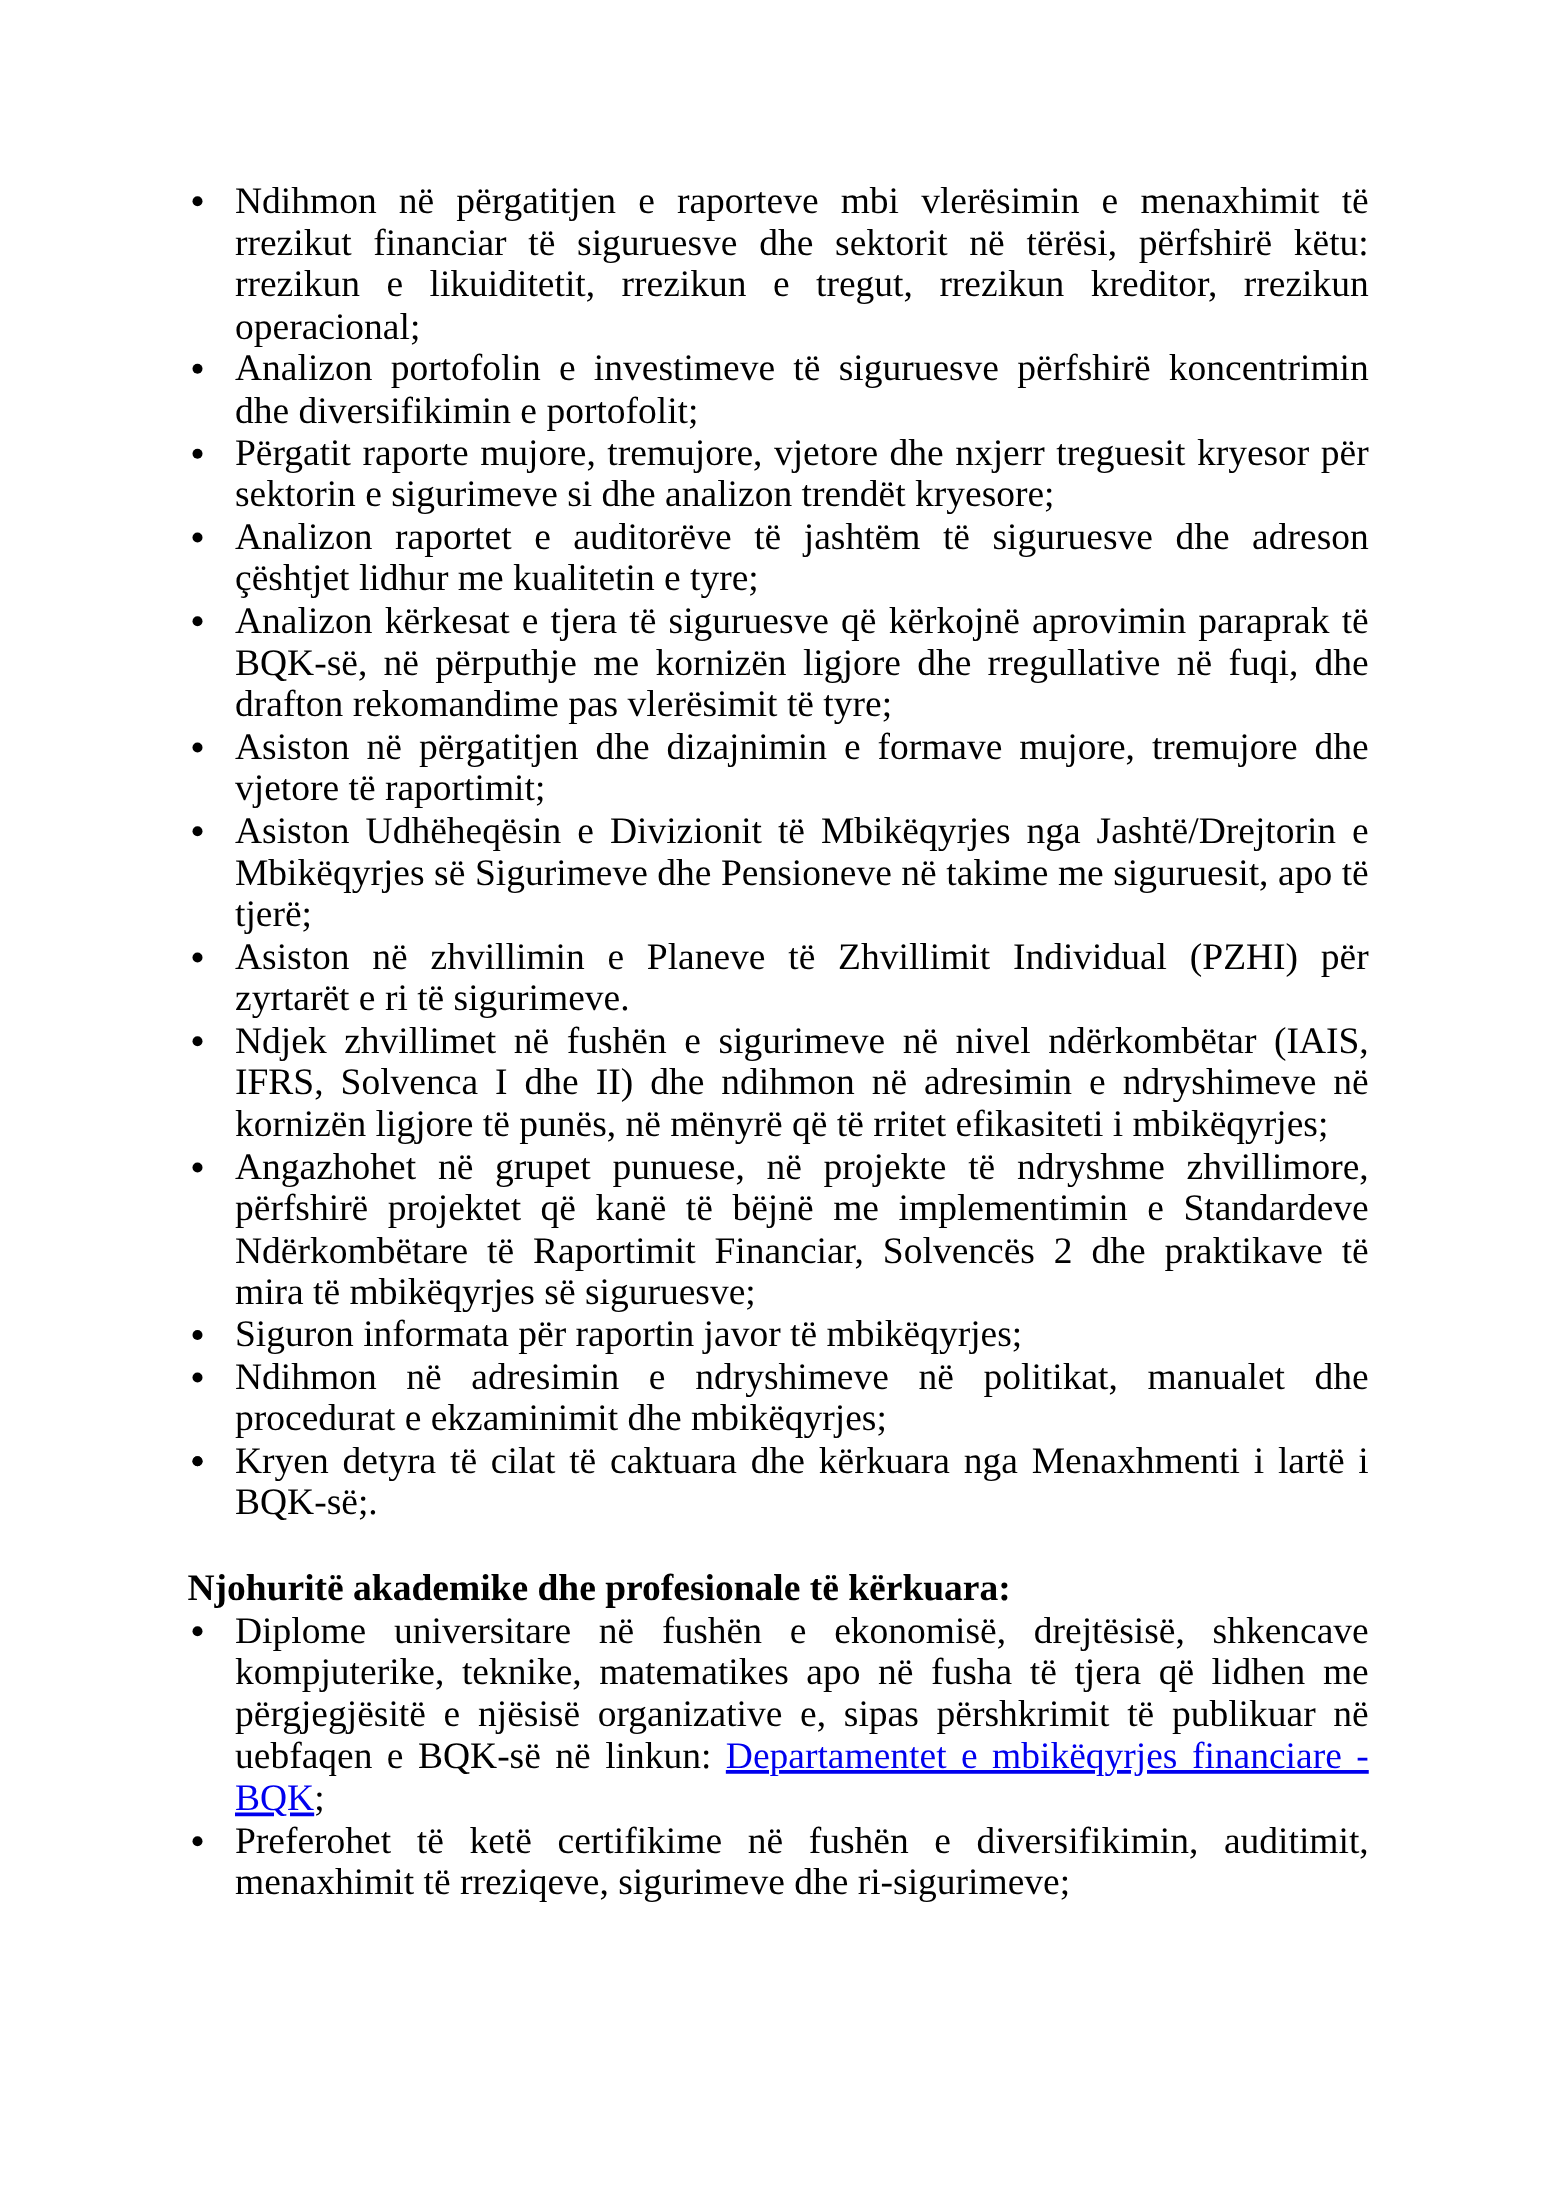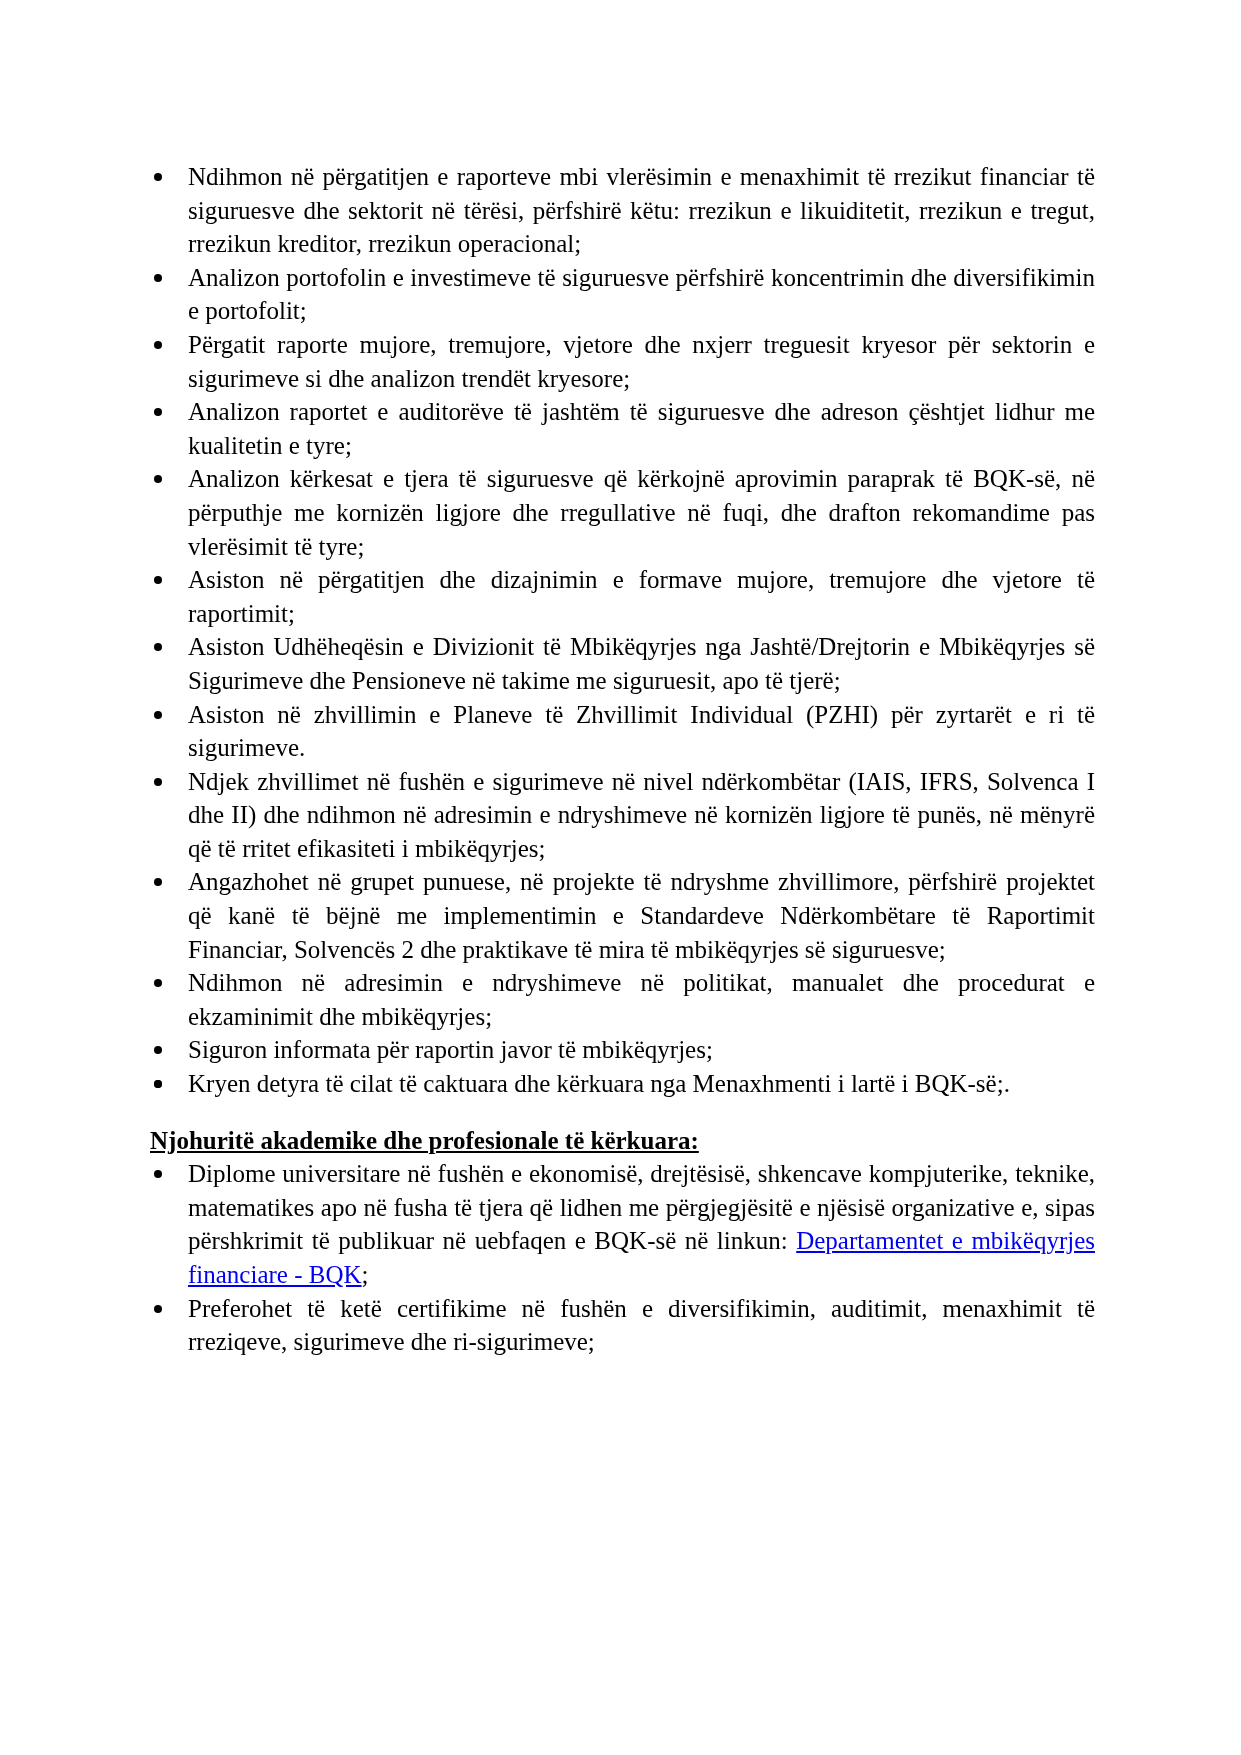--- a/index.html
+++ b/index.html
@@ -1,47 +1,47 @@
 <!DOCTYPE html>
 <html><head>
 <meta charset="utf-8">
 <style>
   html, body { margin: 0; padding: 0; background: #ffffff; }
   body { width: 1241px; height: 1755px; position: relative; overflow: hidden; }
   .page {
-    position: absolute; left: 150px; top: 160px; width: 945px;
+    position: absolute; left: 150px; top: 144px; width: 945px;
     font-family: "Liberation Serif", "DejaVu Serif", serif;
-    font-size: 25px; line-height: 33.6px; color: #000;
+    font-size: 30px; line-height: 33.6px; color: #000;
   }
   ul.list { list-style: none; margin: 0; padding: 0; }
   ul.list li { position: relative; padding-left: 38px; text-align: justify; }
   ul.list li .bullet {
     position: absolute; left: 4px; top: 13px; width: 8px; height: 8px;
     background: #000; border-radius: 50%;
   }
-  .heading { font-weight: bold; margin-top: 23px; text-decoration: underline; }
+  .heading { font-weight: bold; margin-top: 35px; }
   a.link { color: #0000ee; text-decoration: underline; }
 </style>
 </head>
 <body>
 
 <div class="page">
   <ul class="list">
     <li><span class="bullet"></span><span>Ndihmon në përgatitjen e raporteve mbi vlerësimin e menaxhimit të rrezikut financiar të siguruesve dhe sektorit në tërësi, përfshirë këtu: rrezikun e likuiditetit, rrezikun e tregut, rrezikun kreditor, rrezikun operacional;</span></li>
     <li><span class="bullet"></span><span>Analizon portofolin e investimeve të siguruesve përfshirë koncentrimin dhe diversifikimin e portofolit;</span></li>
     <li><span class="bullet"></span><span>Përgatit raporte mujore, tremujore, vjetore  dhe  nxjerr treguesit kryesor për sektorin e sigurimeve si dhe analizon trendët kryesore;</span></li>
     <li><span class="bullet"></span><span>Analizon raportet e auditorëve të jashtëm të siguruesve dhe adreson çështjet lidhur me kualitetin e tyre;</span></li>
     <li><span class="bullet"></span><span>Analizon kërkesat e tjera të siguruesve që kërkojnë aprovimin paraprak të BQK-së, në përputhje me kornizën ligjore dhe rregullative në fuqi, dhe drafton rekomandime pas vlerësimit të tyre;</span></li>
     <li><span class="bullet"></span><span>Asiston në përgatitjen dhe dizajnimin e formave mujore, tremujore dhe vjetore të raportimit;</span></li>
     <li><span class="bullet"></span><span>Asiston Udhëheqësin e Divizionit të Mbikëqyrjes nga Jashtë/Drejtorin e Mbikëqyrjes së Sigurimeve dhe Pensioneve në takime me siguruesit, apo të tjerë;</span></li>
     <li><span class="bullet"></span><span>Asiston në zhvillimin e Planeve të Zhvillimit Individual (PZHI) për zyrtarët e ri të sigurimeve.</span></li>
     <li><span class="bullet"></span><span>Ndjek zhvillimet në fushën e sigurimeve në nivel ndërkombëtar (IAIS, IFRS, Solvenca I dhe II) dhe ndihmon në adresimin e ndryshimeve në kornizën ligjore të punës, në mënyrë që të rritet efikasiteti i mbikëqyrjes;</span></li>
     <li><span class="bullet"></span><span>Angazhohet në grupet punuese, në projekte të ndryshme zhvillimore, përfshirë projektet që kanë të bëjnë me implementimin e Standardeve Ndërkombëtare të Raportimit Financiar, Solvencës 2 dhe praktikave të mira të mbikëqyrjes së siguruesve;</span></li>
+    <li><span class="bullet"></span><span>Siguron informata për raportin javor të mbikëqyrjes;</span></li>
     <li><span class="bullet"></span><span>Ndihmon në adresimin e ndryshimeve në politikat, manualet dhe procedurat e ekzaminimit dhe mbikëqyrjes;</span></li>
-    <li><span class="bullet"></span><span>Siguron informata për raportin javor të mbikëqyrjes;</span></li>
     <li><span class="bullet"></span></li>
     <li><span class="bullet"></span><span>Kryen detyra të cilat të caktuara dhe kërkuara nga Menaxhmenti i lartë i BQK-së;.</span></li>
   </ul>
 
   <div class="heading">Njohuritë akademike dhe profesionale të kërkuara:</div>
 
   <ul class="list">
     <li><span class="bullet"></span><span>Diplome universitare në fushën e ekonomisë, drejtësisë, shkencave kompjuterike, teknike, matematikes apo në fusha të tjera që lidhen me përgjegjësitë e njësisë organizative e, sipas përshkrimit të publikuar në uebfaqen e BQK-së në linkun: </span><a class="link" href="#">Departamentet e mbikëqyrjes financiare - BQK</a><span>;</span></li>
     <li><span class="bullet"></span><span>Preferohet të ketë certifikime në fushën e diversifikimin, auditimit, menaxhimit të rreziqeve, sigurimeve dhe ri-sigurimeve;</span></li>
   </ul>

